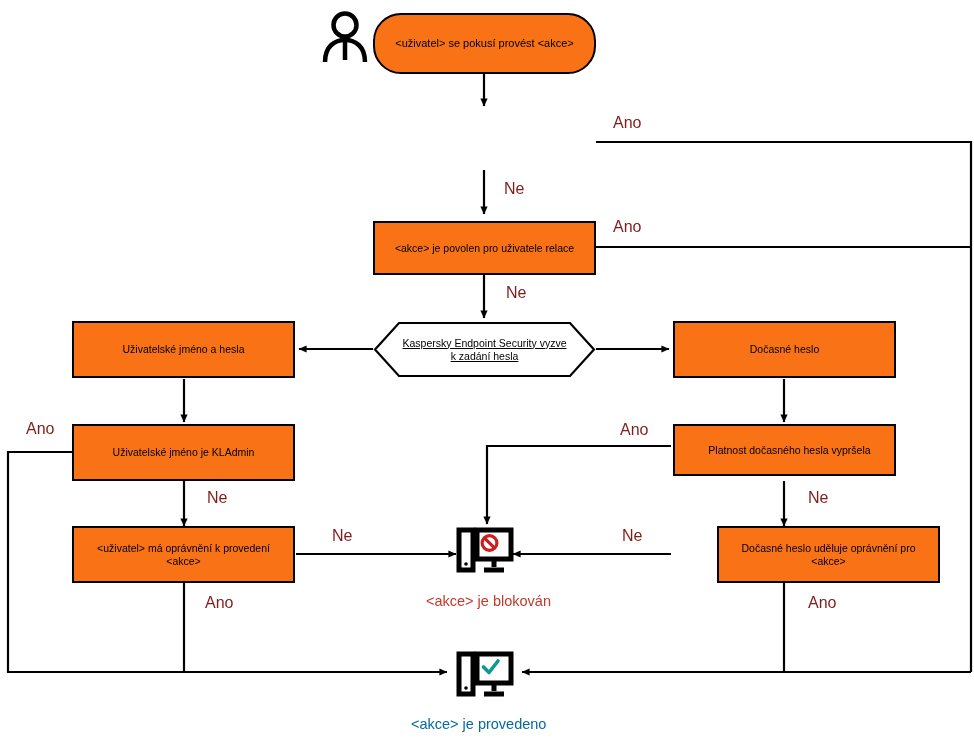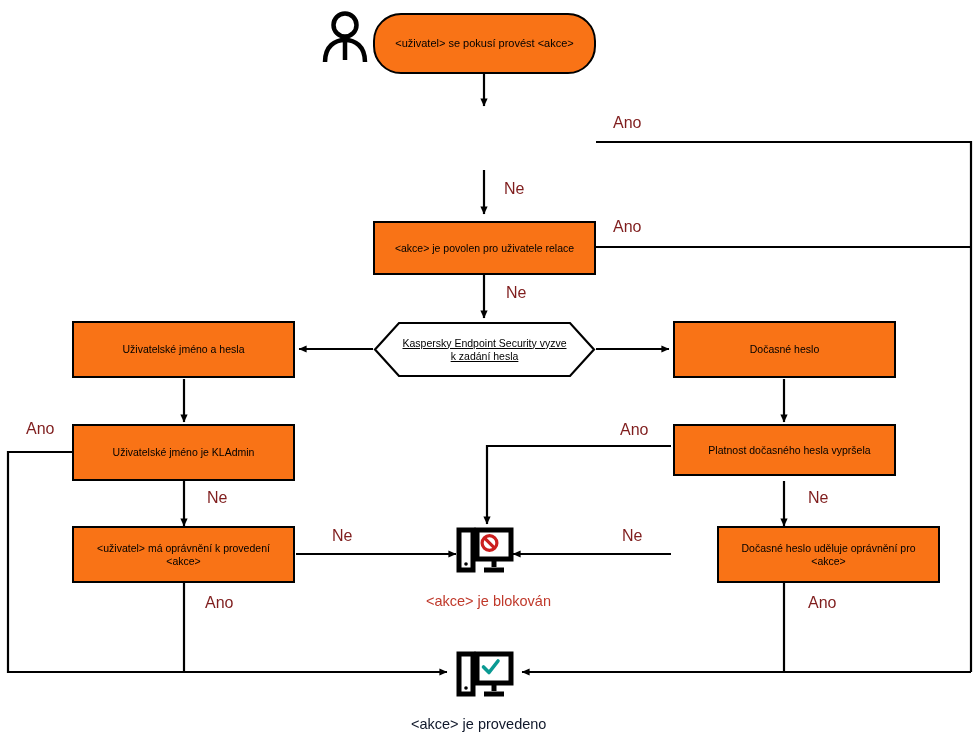--- a/index.html
+++ b/index.html
@@ -81,21 +81,21 @@
     position: absolute;
     font-size: 14.5px;
     white-space: nowrap;
     z-index: 4;
   }
   .icon-holder {
     position: absolute;
     z-index: 5;
   }
   .blocked-text { color: #c0392b; }
-  .done-text { color: #0f172a; }
+  .done-text { color: #0369a1; }
 </style>
 </head>
 <body>
 
 <div id="canvas">
 
   <svg id="wires" viewBox="0 0 974 745" xmlns="http://www.w3.org/2000/svg">
     <defs>
       <marker id="arrow" markerWidth="9" markerHeight="9" refX="7.6" refY="3.6" orient="auto" markerUnits="userSpaceOnUse">
         <path d="M0,0 L8,3.6 L0,7.2 z" fill="#000000"></path>

